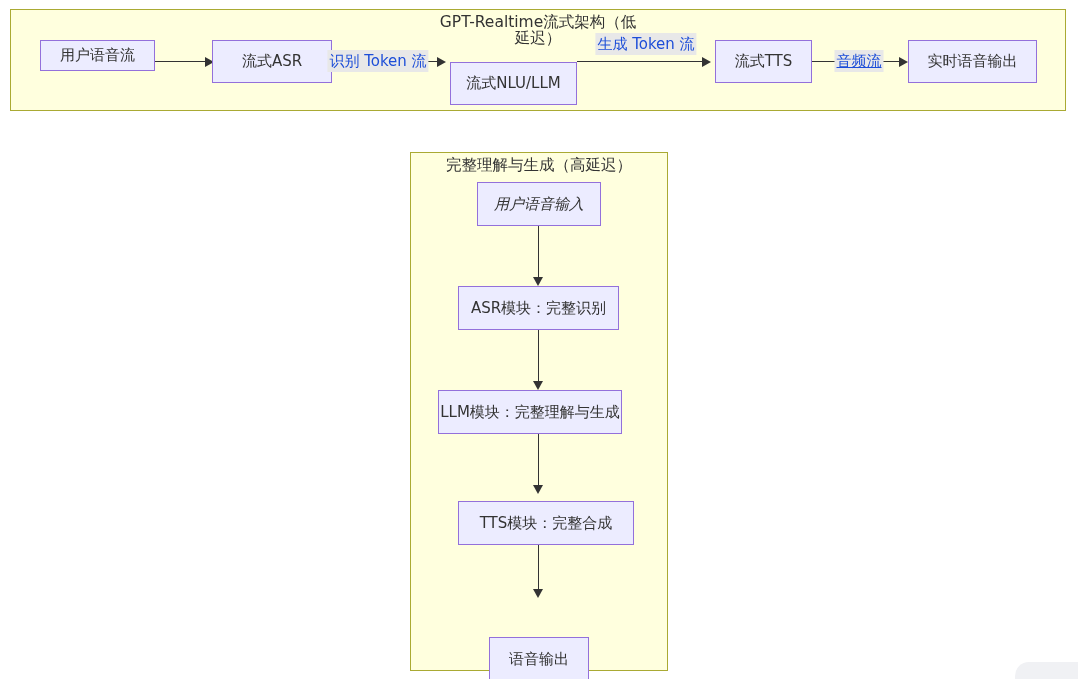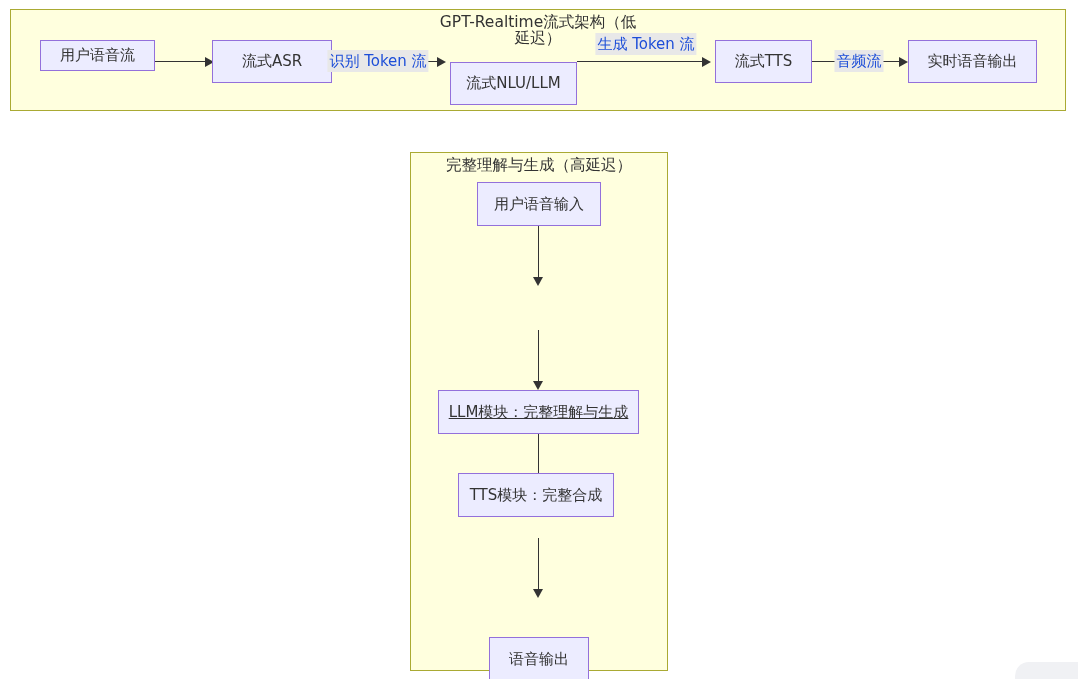--- a/index.html
+++ b/index.html
@@ -128,33 +128,36 @@
   <div class="edge-line-h" style="left:310px; top:60.5px; width:128px;"></div>
   <div class="arrow-right" style="left:437px; top:56.5px;"></div>
   <div class="edge-label" style="left:378px; top:61px;">识别 Token 流</div>
 
   <div class="edge-line-h" style="left:577px; top:60.5px; width:126px;"></div>
   <div class="arrow-right" style="left:702px; top:56.5px;"></div>
   <div class="edge-label" style="left:646px; top:44px;">生成 Token 流</div>
 
   <div class="edge-line-h" style="left:812px; top:60.5px; width:88px;"></div>
   <div class="arrow-right" style="left:899px; top:56.5px;"></div>
-  <div class="edge-label" style="left:859px; top:61px;">音频流</div>
+  <div class="edge-label" style="left:859px; top:61px;text-decoration:underline;">音频流</div>
 
   <div class="cluster" style="left:410px; top:152px; width:258px; height:519px;">
     <div class="cluster-title">完整理解与生成（高延迟）</div>
   </div>
 
-  <div class="node" style="left:477px; top:182px; width:124px; height:44px;">
+  <div class="node" style="left:477px; top:182px; width:124px; height:44px;font-style:italic;">
     <span>用户语音输入</span>
   </div>
-  <div class="node" style="left:438px; top:390px; width:201px; height:44px;text-decoration:underline;">
+  <div class="node" style="left:458px; top:286px; width:161px; height:44px;">
+    <span>ASR模块：完整识别</span>
+  </div>
+  <div class="node" style="left:438px; top:390px; width:184px; height:44px;">
     <span>LLM模块：完整理解与生成</span>
   </div>
-  <div class="node" style="left:458px; top:473px; width:156px; height:44px;">
+  <div class="node" style="left:458px; top:501px; width:176px; height:44px;">
     <span>TTS模块：完整合成</span>
   </div>
   <div class="node" style="left:489px; top:598px; width:100px; height:44px;margin-top:39px;">
     <span>语音输出</span>
   </div>
 
   <div class="edge-line-v" style="left:537.5px; top:226px; height:52px;"></div>
   <div class="arrow-down" style="left:533px; top:277px;"></div>
 
   <div class="edge-line-v" style="left:537.5px; top:330px; height:52px;"></div>

